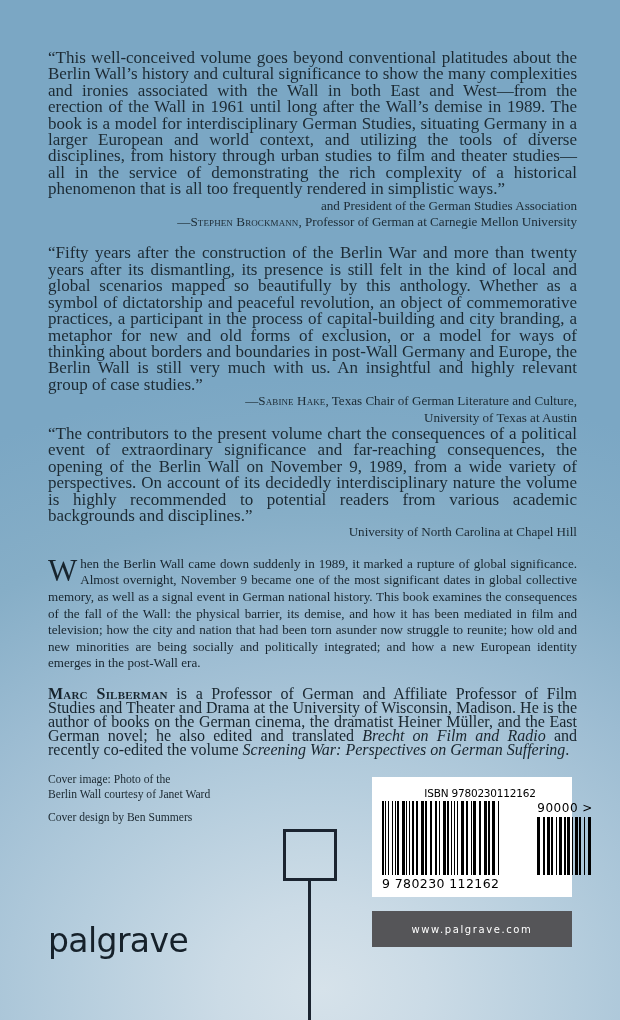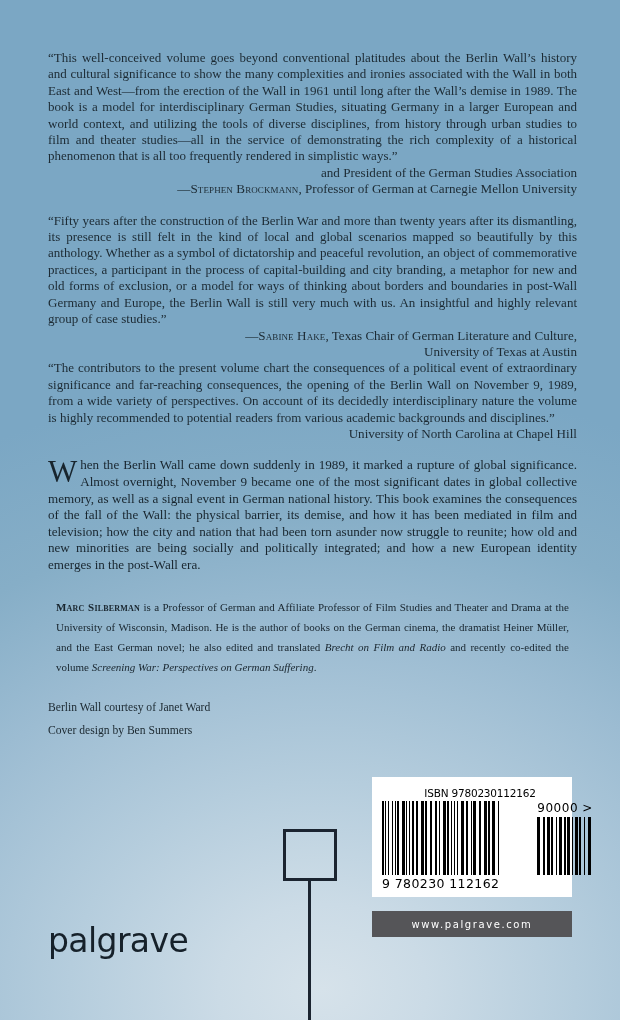--- a/index.html
+++ b/index.html
@@ -27,21 +27,21 @@
   }
 
   .textcol {
     position: absolute;
     left: 48px;
     right: 43px;
     top: 0;
   }
 
   .blurb {
-    font-size: 13px;
+    font-size: 17px;
     line-height: 16.4px;
     color: #1c2a33;
     text-align: justify;
     text-justify: inter-word;
     hyphens: none;
     margin: 0;
   }
   .blurb.q { text-indent: 0; }
 
   .attrib {
@@ -66,25 +66,25 @@
   }
   .dropcap {
     float: left;
     font-size: 31px;
     line-height: 25px;
     padding: 2px 3px 0 0;
     font-family: "Liberation Serif", serif;
   }
 
   .bio {
-    font-size: 11px;
-    line-height: 20px;
+    font-size: 16px;
+    line-height: 14px;
     color: #18252e;
     text-align: justify;
-    margin: 8px;
+    margin: 0;
   }
   .bio .name { font-variant: small-caps; font-weight: bold; letter-spacing: .2px; }
   .it { font-style: italic; }
 
   .credits {
     font-size: 11.6px;
     line-height: 15px;
     color: #1b2830;
   }
   .credits p { margin: 0; }
@@ -165,21 +165,21 @@
     color: #000;
     margin: 1px 0 0 0;
     letter-spacing: 0.4px;
     white-space: nowrap;
   }
   .palgrave-url {
     position: absolute;
     left: 372px;
     top: 911px;
     width: 200px;
-    height: 26px;
+    height: 36px;
     background: #555558;
     color: #ffffff;
     font-family: "DejaVu Sans", "Liberation Sans", sans-serif;
     font-size: 10px;
     letter-spacing: 1.6px;
     display: flex;
     align-items: center;
     justify-content: center;
   }
 </style>
@@ -207,20 +207,21 @@
 
     <p class="maintext"><span class="dropcap">W</span><span>hen the Berlin Wall came down suddenly in 1989, it marked a rupture of global significance. Almost overnight, November 9 became one of the most significant dates in global collective memory, as well as a signal event in German national history. This book examines the consequences of the fall of the Wall: the physical barrier, its demise, and how it has been mediated in film and television; how the city and nation that had been torn asunder now struggle to reunite; how old and new minorities are being socially and politically integrated; and how a new European identity emerges in the post-Wall era.</span></p>
 
     <div class="gap-m"></div>
 
     <p class="bio"><span class="name">Marc Silberman</span><span> is a Professor of German and Affiliate Professor of Film Studies and Theater and Drama at the University of Wisconsin, Madison. He is the author of books on the German cinema, the dramatist Heiner Müller, and the East German novel; he also edited and translated </span><span class="it">Brecht on Film and Radio</span><span> and recently co-edited the volume </span><span class="it">Screening War: Perspectives on German Suffering</span><span>.</span></p>
 
     <div class="gap-m"></div>
 
     <div class="credits">
+      <p>Cover image: Photo of the</p>
       <p>Berlin Wall courtesy of Janet Ward</p>
       <div class="gap-s"></div>
       <p>Cover design by Ben Summers</p>
     </div>
 
   </div>
 
   <div class="signpost">
     <div class="plate"></div>
     <div class="pole"></div>

